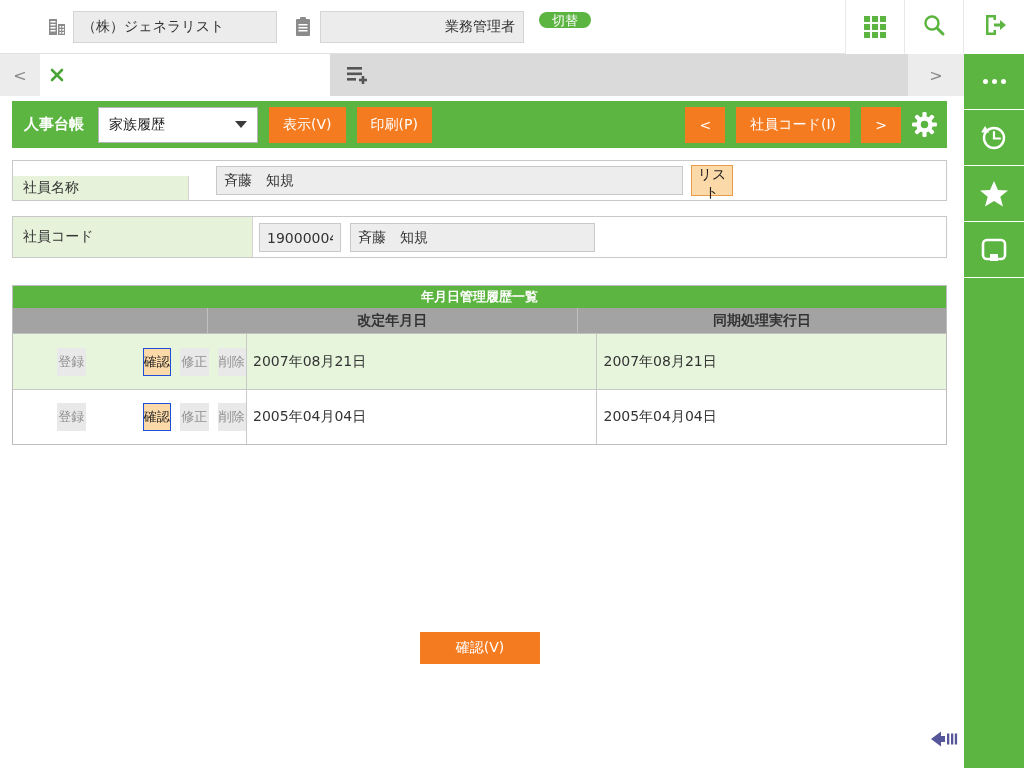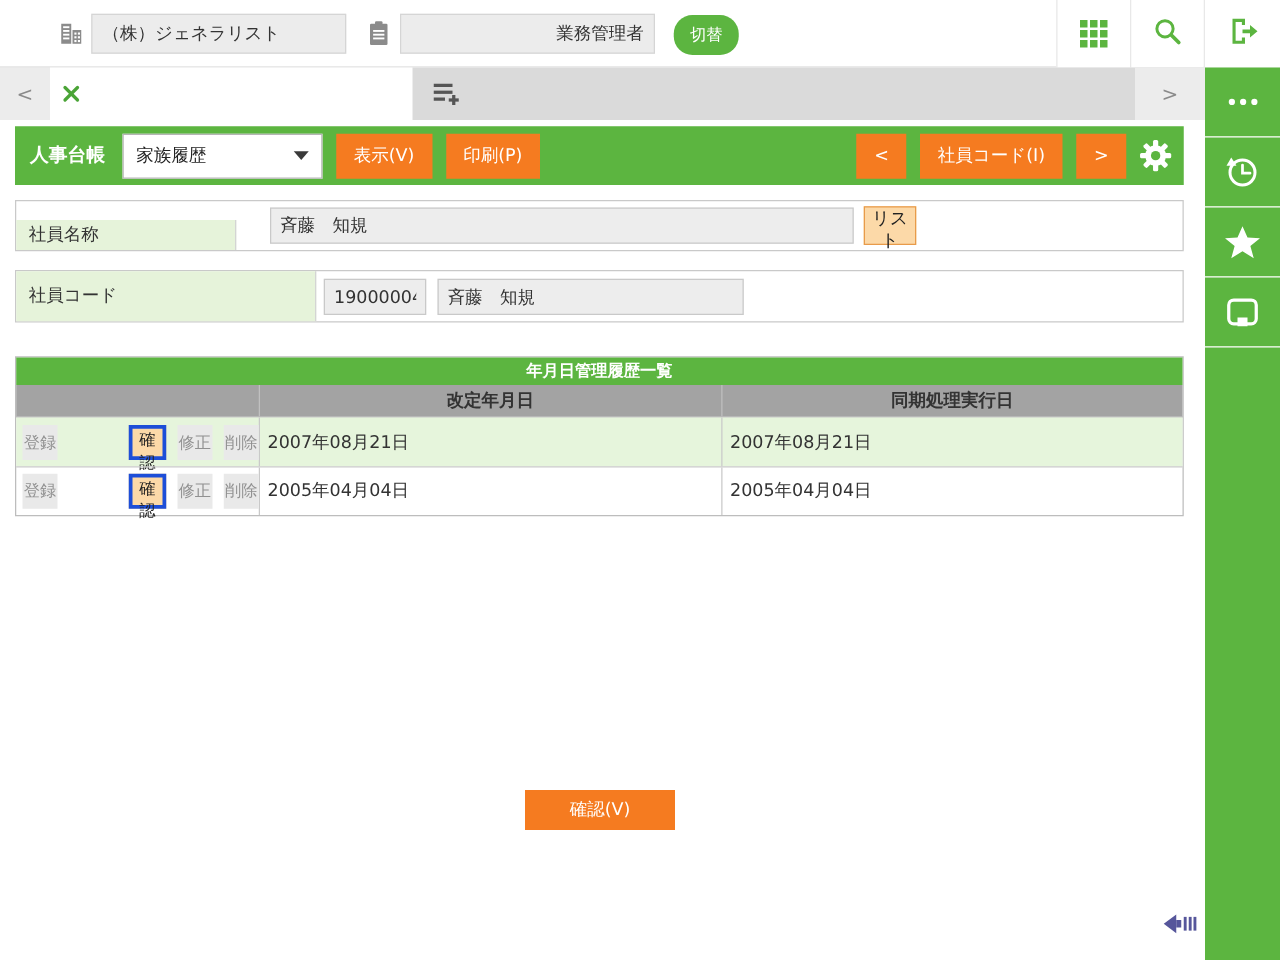--- a/index.html
+++ b/index.html
@@ -3,21 +3,21 @@
 <meta charset="utf-8">
 <style>
   * { margin:0; padding:0; box-sizing:border-box; }
   html,body { width:1024px; height:768px; background:#fff; font-family:"DejaVu Sans","Liberation Sans",sans-serif; }
   #screen { position:relative; width:1024px; height:768px; overflow:hidden; background:#fff; }
   .abs { position:absolute; }
 
   
   .topbar { left:0; top:0; width:1024px; height:54px; background:#fff; border-bottom:1px solid #e2e2e2; }
   .tb-input { height:32px; background:#ececec; border:1px solid #d5d5d5; color:#333; font-size:14px; padding:0 8px; font-family:inherit; }
-  .pill-btn { background:#5cb540; color:#fff; border:none; border-radius:15px; font-size:13px; height:32px; padding:0 13px; cursor:pointer; font-family:inherit; }
+  .pill-btn { background:#5cb540; color:#fff; border:none; border-radius:15px; font-size:13px; height:16px; padding:0 13px; cursor:pointer; font-family:inherit; }
   .tb-iconbox { top:0; height:54px; width:59px; border-left:1px solid #e8e8e8; display:flex; align-items:center; justify-content:center; cursor:pointer; background:#fff; }
   .gridicon { display:grid; grid-template-columns:repeat(3,6px); grid-template-rows:repeat(3,6px); gap:2px; }
   .gridicon i { background:#5cb540; display:block; }
 
   
   .tabbar { left:0; top:54px; width:964px; height:42px; background:#dadada; }
   .tab-chevron { top:0; height:42px; background:#ececec; color:#8a8a8a; font-size:16px; display:flex; align-items:center; justify-content:center; cursor:pointer; }
   .tab-active { left:40px; top:0; width:290px; height:42px; background:#fff; display:flex; align-items:center; cursor:pointer; }
   .tab-title { flex:1; text-align:center; font-size:14px; color:#444; padding-left:18px; }
   .tab-close { width:34px; height:42px; display:flex; align-items:center; justify-content:center; cursor:pointer; }
@@ -39,26 +39,26 @@
   .ro-input { position:absolute; background:#ededed; border:1px solid #c9c9c9; color:#333; font-size:14px; padding:0 7px; font-family:inherit; }
   .list-btn { position:absolute; background:#fcd9a8; border:1px solid #e89b4a; color:#222; font-size:14px; cursor:pointer; font-family:inherit; }
 
   
   .htable { left:12px; top:285px; width:935px; border:1px solid #bdbdbd; background:#fff; }
   .htable-title { height:22px; background:#5cb540; color:#fff; font-size:13px; font-weight:bold; display:flex; align-items:center; justify-content:center; }
   .htable-head { height:26px; background:#a3a3a3; display:flex; border-bottom:1px solid #c0c0c0; }
   .hcol0 { width:195px; border-right:1px solid #c0c0c0; }
   .hcol { width:370px; display:flex; align-items:center; justify-content:center; font-size:14px; color:#333; font-weight:bold; }
   .hcol + .hcol { border-left:1px solid #c0c0c0; }
-  .trow { height:39px; display:flex; align-items:flex-start; position:relative; }
+  .trow { height:55px; display:flex; align-items:flex-start; position:relative;padding-left:39px; }
   .trow.alt { background:#e6f5dc; }
   .trow + .trow { border-top:1px solid #c9c9c9; }
   .actions { width:195px; display:flex; align-items:center; padding-left:5px; gap:9px; height:100%; border-right:1px solid #c9c9c9; }
   .act-btn { width:40px; height:28px; font-size:13px; font-family:inherit; border:1px solid transparent; background:#e9e9e9; color:#919191; cursor:default; }
-  .act-btn.on { background:#fcd9a8; border:3px solid #1d4ed8; color:#222; cursor:pointer;margin-left:48px; }
+  .act-btn.on { background:#fcd9a8; border:1px solid #1d4ed8; color:#222; cursor:pointer;margin-left:48px; }
   .dcell { width:370px; font-size:14px; color:#333; padding-left:6px; height:100%; display:flex; align-items:center; }
   .dcell + .dcell { border-left:1px solid #c9c9c9; }
 
   .confirm-btn { left:420px; top:632px; width:120px; height:32px; background:#f57b20; color:#fff; border:none; font-size:14px; cursor:pointer; font-family:inherit; }
 
   
   .sidebar { left:964px; top:54px; width:60px; height:714px; background:#5cb540; }
   .sb-item { width:60px; height:56px; border-bottom:1px solid #fff; display:flex; align-items:center; justify-content:center; cursor:pointer; }
   .dots { display:flex; gap:4px; }
   .dots i { width:5px; height:5px; border-radius:50%; background:#fff; display:block; }

